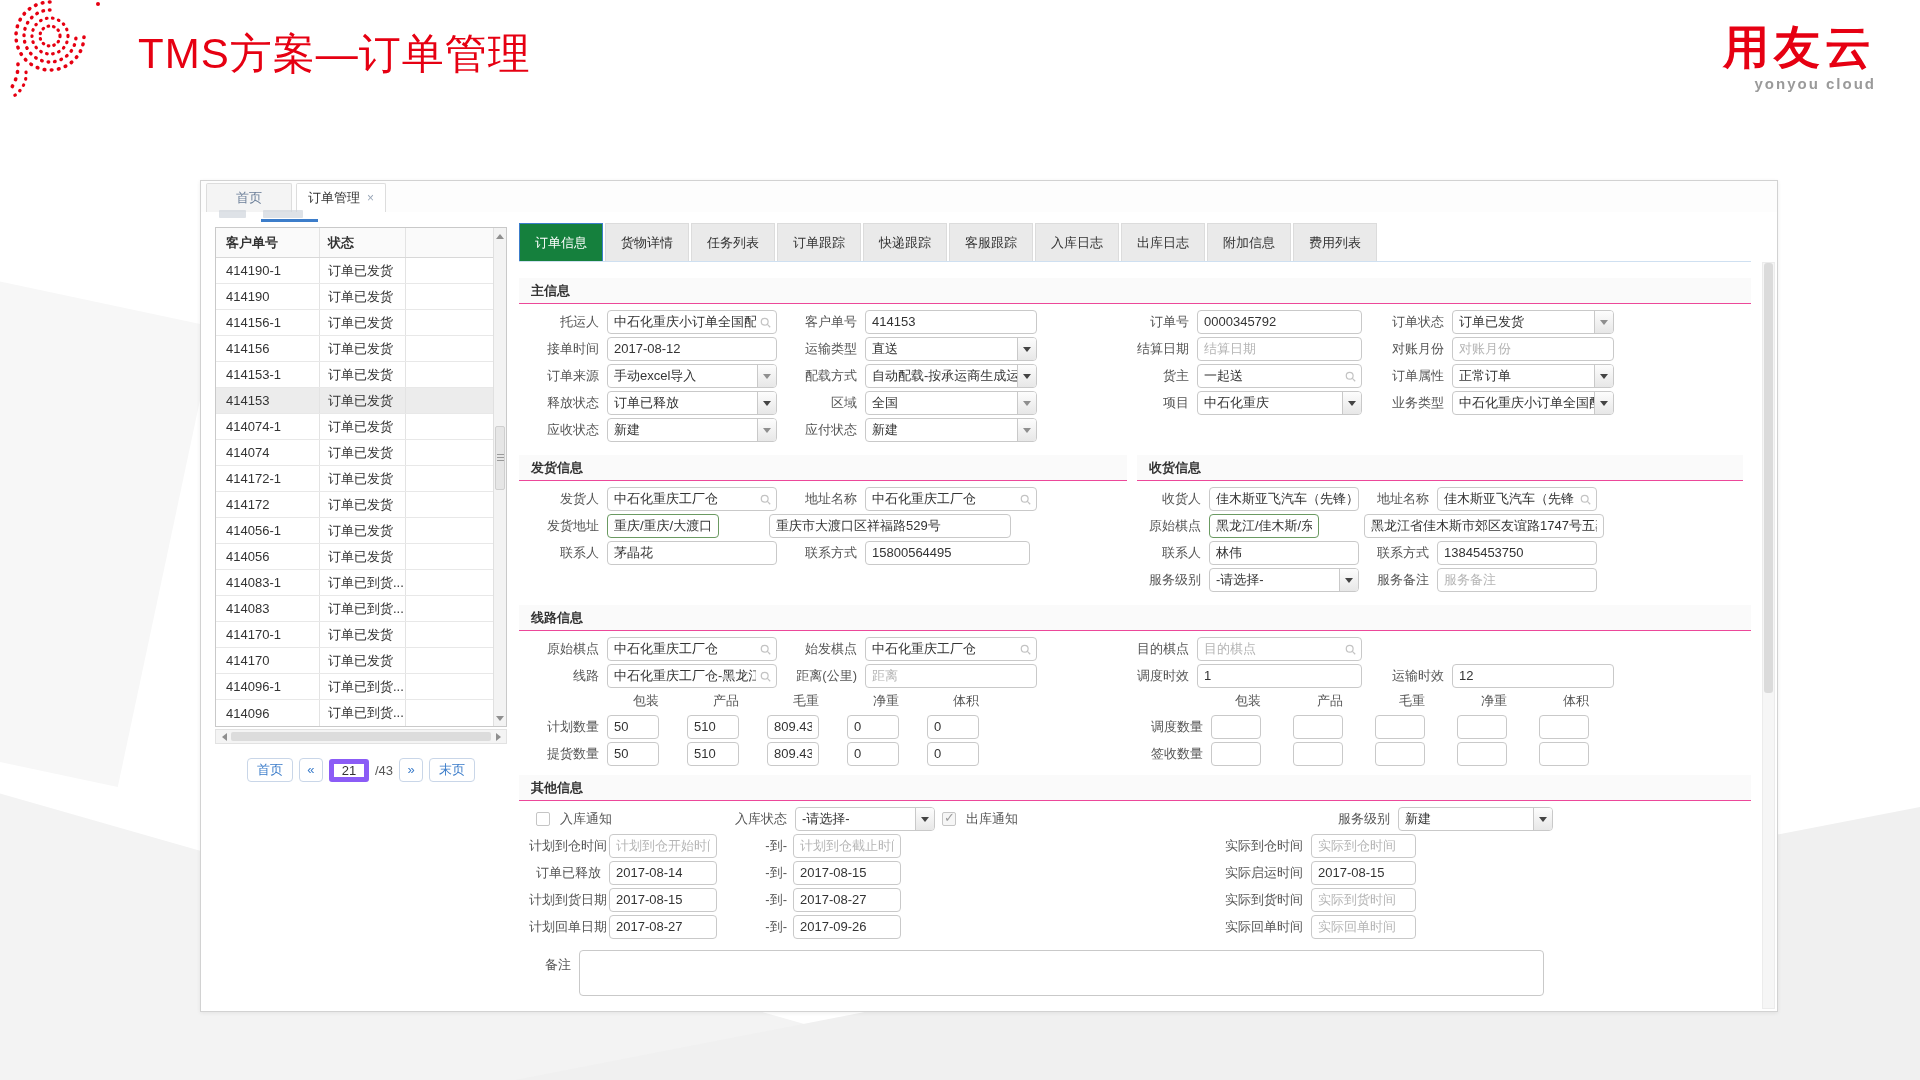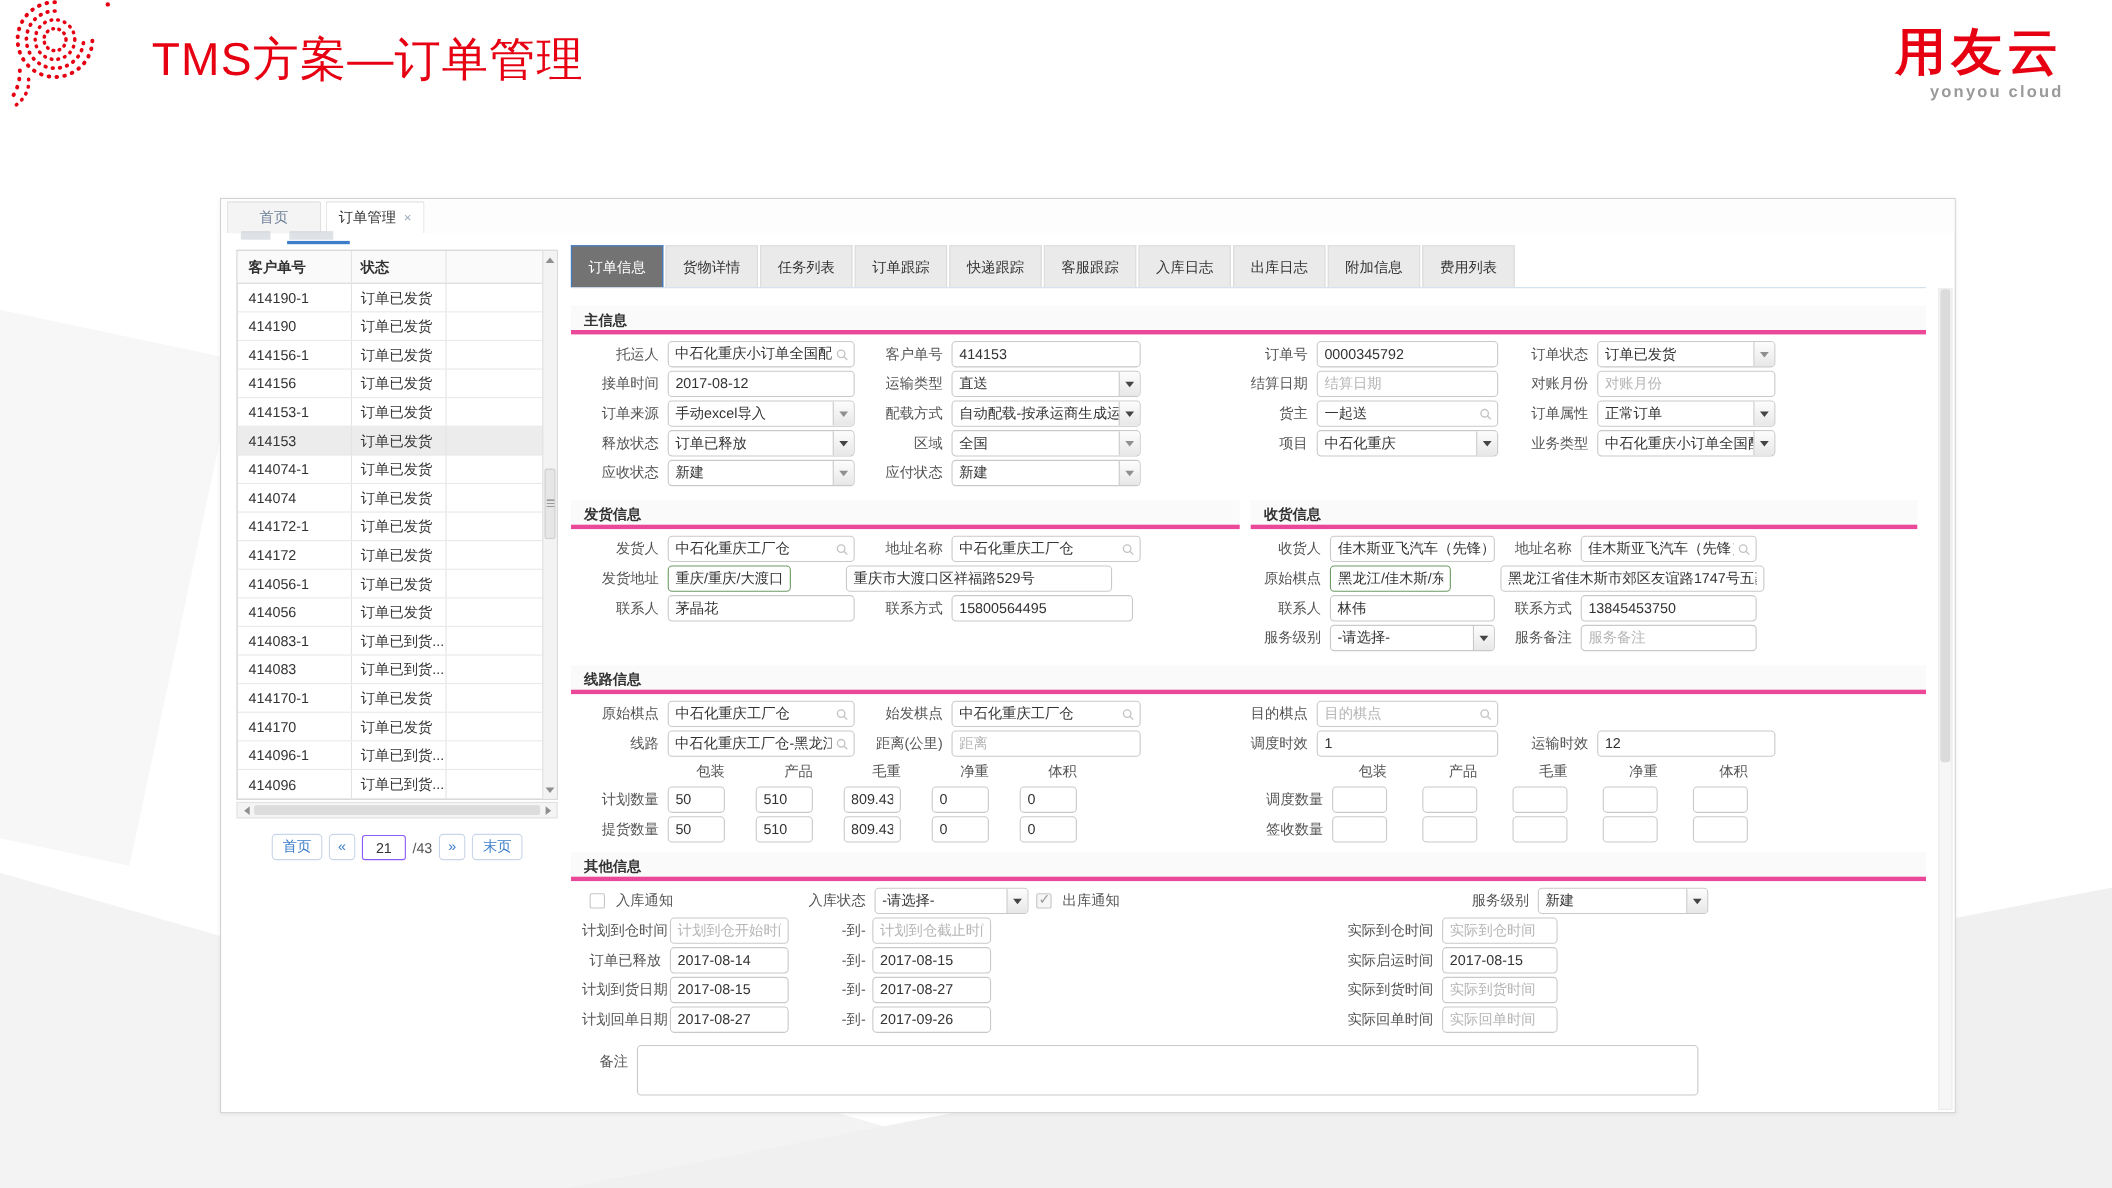--- a/index.html
+++ b/index.html
@@ -69,34 +69,34 @@
   .hs-left, .hs-right { position:absolute; top:0; width:14px; height:13px; display:flex; align-items:center; justify-content:center; }
   .hs-left { left:0; } .hs-right { right:0; }
   .tri-left { width:0; height:0; border:4px solid transparent; border-right:5px solid #8f8f8f; margin-right:2px; }
   .tri-right { width:0; height:0; border:4px solid transparent; border-left:5px solid #8f8f8f; margin-left:2px; }
   .hs-thumb { position:absolute; left:15px; right:15px; top:2px; height:9px; background:#dcdcdc; border-radius:2px; }
 
   .pagination { margin-top:14px; display:flex; justify-content:center; align-items:center; gap:6px; }
   .pg-btn { height:24px; line-height:22px; padding:0 9px; border:1px solid #c9d6e8; border-radius:4px;
     background:#fff; color:#3c7dca; font-size:13px; cursor:pointer; }
   .pg-arrow { width:24px; text-align:center; padding:0; }
-  .pg-input { width:40px; height:23px; border:1px solid #8b5cf6; border-radius:3px; text-align:center; font-size:13px; color:#333; outline:none; }
+  .pg-input { width:40px; height:23px; border:5px solid #8b5cf6; border-radius:3px; text-align:center; font-size:13px; color:#333; outline:none; }
   .pg-total { font-size:13px; color:#555; }
 
   
   .detail-tabs { position:absolute; left:318px; top:42px; right:26px; display:flex; border-bottom:1px solid #cfe0f1; }
   .dtab { height:38px; line-height:38px; padding:0 15px; background:#eaeaea; border:1px solid #dcdcdc;
     border-bottom:none; margin-right:2px; font-size:13px; color:#333; cursor:pointer; white-space:nowrap; }
-  .dtab.active { background:#737373; border-color:#3c7dca; color:#fff; }
+  .dtab.active { background:#15803d; border-color:#3c7dca; color:#fff; }
 
   .detail-body { position:absolute; left:318px; top:81px; right:26px; bottom:0; overflow:hidden; }
   .rscroll { position:absolute; right:2px; top:81px; bottom:2px; width:13px; background:#f6f6f6; border:1px solid #ececec; }
   .rs-thumb { position:absolute; left:1px; top:0; width:9px; height:430px; background:#dbdbdb; border-radius:3px; }
 
-  .sec-bar { height:26px; line-height:26px; background:#fafafa; border-bottom:4px solid #ec4899;
+  .sec-bar { height:26px; line-height:26px; background:#fafafa; border-bottom:1px solid #ec4899;
     font-size:13px; font-weight:bold; color:#333; padding-left:12px; }
   .mt16 { margin-top:16px; } .mt12 { margin-top:12px; } .mt8 { margin-top:8px; } .mt4 { margin-top:4px; }
 
   .frow { display:flex; align-items:center; height:27px; padding-left:10px; }
   .lbl { flex:none; text-align:right; padding-right:8px; font-size:13px; color:#555; white-space:nowrap; overflow:hidden; }
   .lw50{width:50px}.lw60{width:60px}.lw62{width:62px}.lw78{width:78px}.lw80{width:80px}
   .lw88{width:88px}.lw90{width:90px}.lw160{width:160px}.ml44{margin-left:44px}.ml45{margin-left:45px}.ml50{margin-left:50px}
   .ml95{margin-left:95px}.ml144{margin-left:144px}.ml300{margin-left:300px}.ml320{margin-left:320px}
 
   .ctl { position:relative; flex:none; height:24px; border:1px solid #c9c9c9; border-radius:4px;

